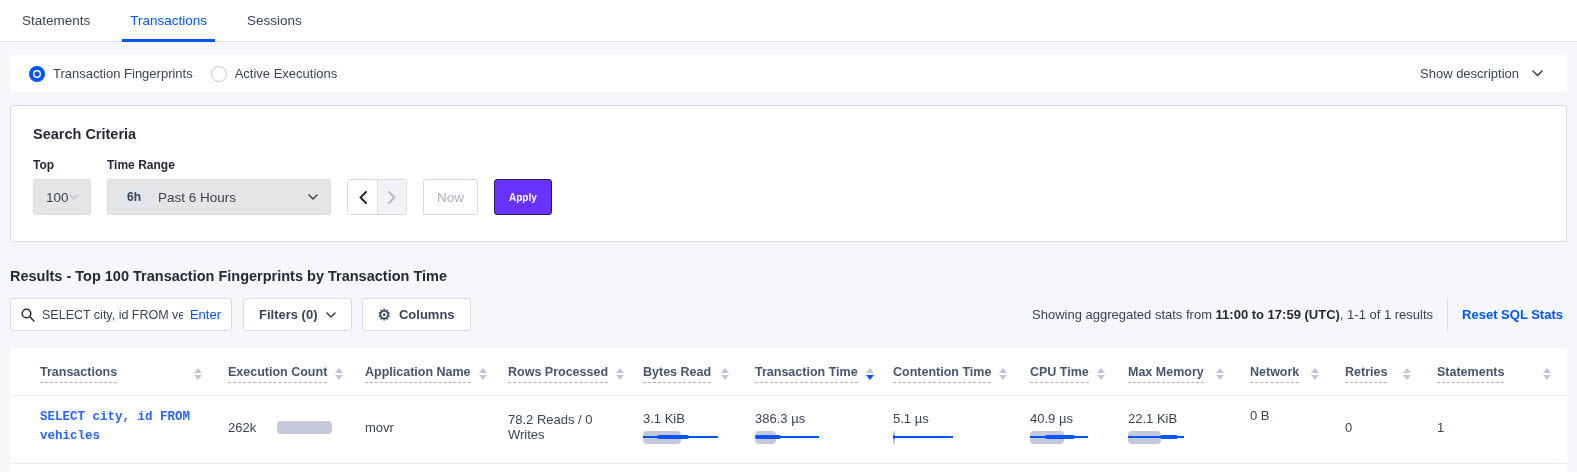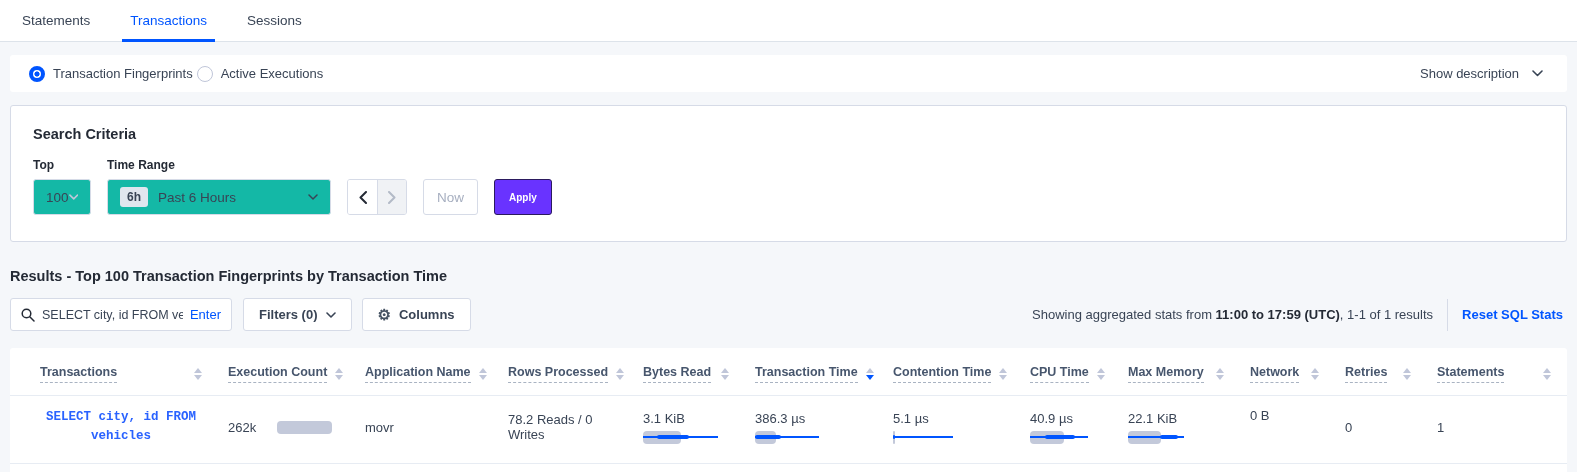--- a/index.html
+++ b/index.html
@@ -18,36 +18,36 @@
   .tab {
     font-size:13.5px; color:#394455; padding:0 8px 11px; margin-right:24px;
     margin-bottom:-1px; cursor:pointer; border-bottom:3px solid transparent;
   }
   .tab.active { color:#0055ff; border-bottom-color:#0055ff; font-weight:400; }
   
   .toggle-row {
     margin:13px 10px 0; background:#fff; border-radius:3px; height:37px;
     display:flex; align-items:center; justify-content:space-between; padding:0 24px 0 19px;
   }
-  .toggle-left { display:flex; align-items:center; gap:4px; }
+  .toggle-left { display:flex; align-items:center; gap:18px; }
   .radio-opt { display:flex; align-items:center; gap:8px; font-size:13px; color:#394455; cursor:pointer; }
   .radio { width:16px; height:16px; border-radius:50%; flex:0 0 16px; }
   .radio.sel { border:4px solid #0055ff; background:radial-gradient(circle,#0055ff 0 2.5px,#fff 2.6px); }
   .radio.unsel { border:1px solid #c0c6d9; background:#fff; }
   .show-desc { display:flex; align-items:center; gap:13px; font-size:13px; color:#394455; cursor:pointer; }
   
   .criteria {
     margin:13px 10px 0; background:#fff; border:1px solid #d6dbe7; border-radius:3px;
     padding:20px 22px 26px;
   }
   .criteria-title { font-size:14.5px; font-weight:bold; color:#242a35; }
   .criteria-controls { display:flex; align-items:flex-end; gap:16px; margin-top:16px; }
   .field-label { font-size:12px; font-weight:bold; color:#242a35; margin-bottom:7px; }
   .select {
-    height:36px; border:1px solid #d6dbe7; border-radius:3px; background:#14b8a6;
+    height:36px; border:1px solid #d6dbe7; border-radius:3px; background:#e5e5e5;
     display:flex; align-items:center; justify-content:space-between; padding:0 12px;
     font-size:13.5px; color:#394455; cursor:pointer;
   }
   .w-top { width:58px; }
   .w-by { width:133px; }
   .w-time { width:224px; }
   .time-left { display:flex; align-items:center; gap:10px; }
   .time-badge {
     background:#e0e6ee; color:#394455; font-size:12px; font-weight:bold;
     padding:3px 7px; border-radius:3px;
@@ -93,21 +93,21 @@
   table { width:100%; border-collapse:collapse; table-layout:fixed; }
   th { text-align:left; padding:17px 16px 12px 10px; font-size:12.5px; font-weight:bold; color:#47566d; }
   th:first-child { padding-left:30px; }
   .th-inner { display:flex; align-items:center; justify-content:space-between; }
   .th-label { border-bottom:1px dashed #a9b3c2; padding-bottom:3px; white-space:nowrap; }
   .sort { display:inline-flex; flex-direction:column; gap:2px; margin-left:8px; cursor:pointer; flex:0 0 auto; }
   .tri-up { width:0; height:0; border-left:4px solid transparent; border-right:4px solid transparent; border-bottom:5px solid #c0c6d9; }
   .tri-down { width:0; height:0; border-left:4px solid transparent; border-right:4px solid transparent; border-top:5px solid #c0c6d9; }
   .sort.active .tri-down { border-top-color:#0055ff; }
   td { padding:12px 16px 16px 10px; border-top:1px solid #e7ecf3; border-bottom:1px solid #e7ecf3; vertical-align:middle; font-size:13px; color:#394455; }
-  td:first-child { padding-left:30px;text-align:center; }
+  td:first-child { padding-left:30px; }
   .query-link {
     font-family:"Liberation Mono","DejaVu Sans Mono",monospace;
     font-size:12.5px; color:#2962ff; font-weight:bold; line-height:1.55; cursor:pointer;
     display:inline-block; max-width:175px; word-break:break-word;
   }
   .exec-cell { display:flex; align-items:center; gap:21px; }
   .gray-pill { height:13px; border-radius:4px; background:#c3c9da; }
   .metric .val { display:block; margin-bottom:5px; }
   .bar { position:relative; height:13px; }
   .bar-gray { position:absolute; left:0; top:0; height:13px; border-radius:4px; background:#c3c9da; }

